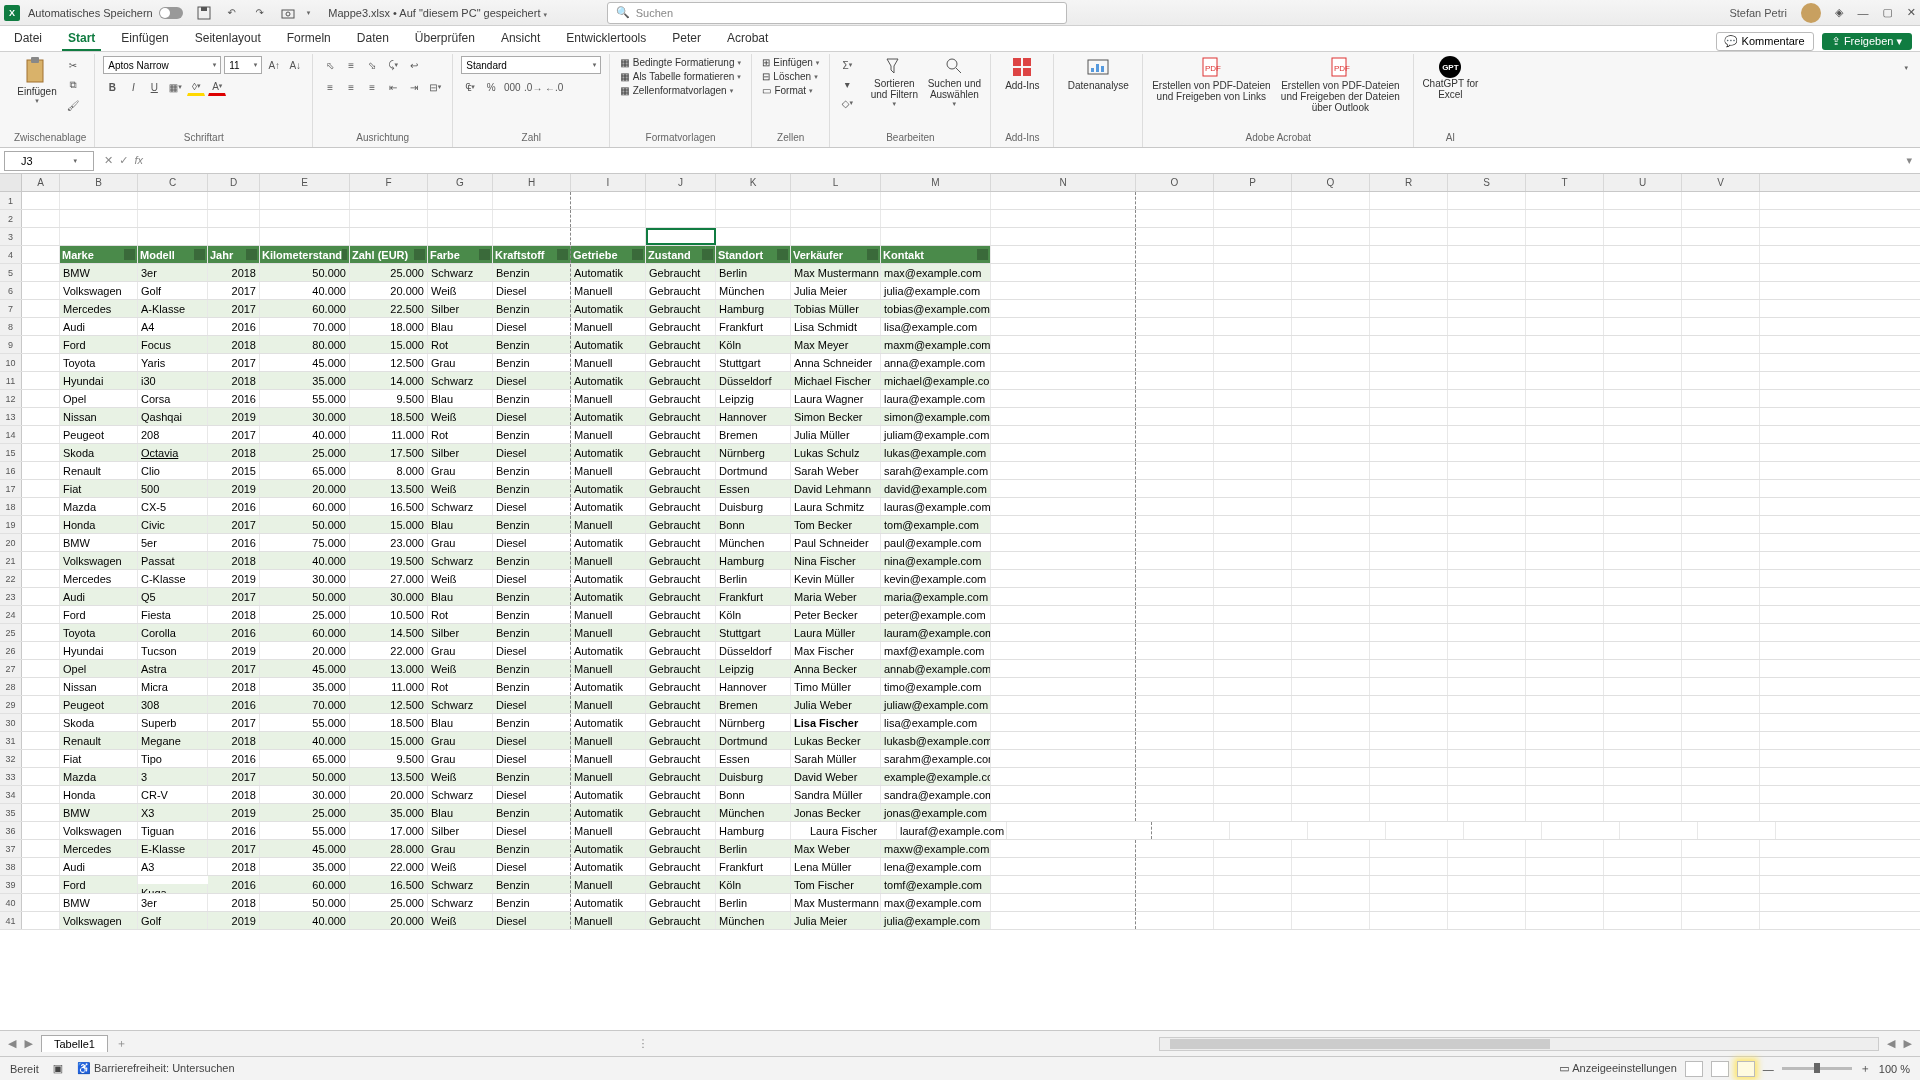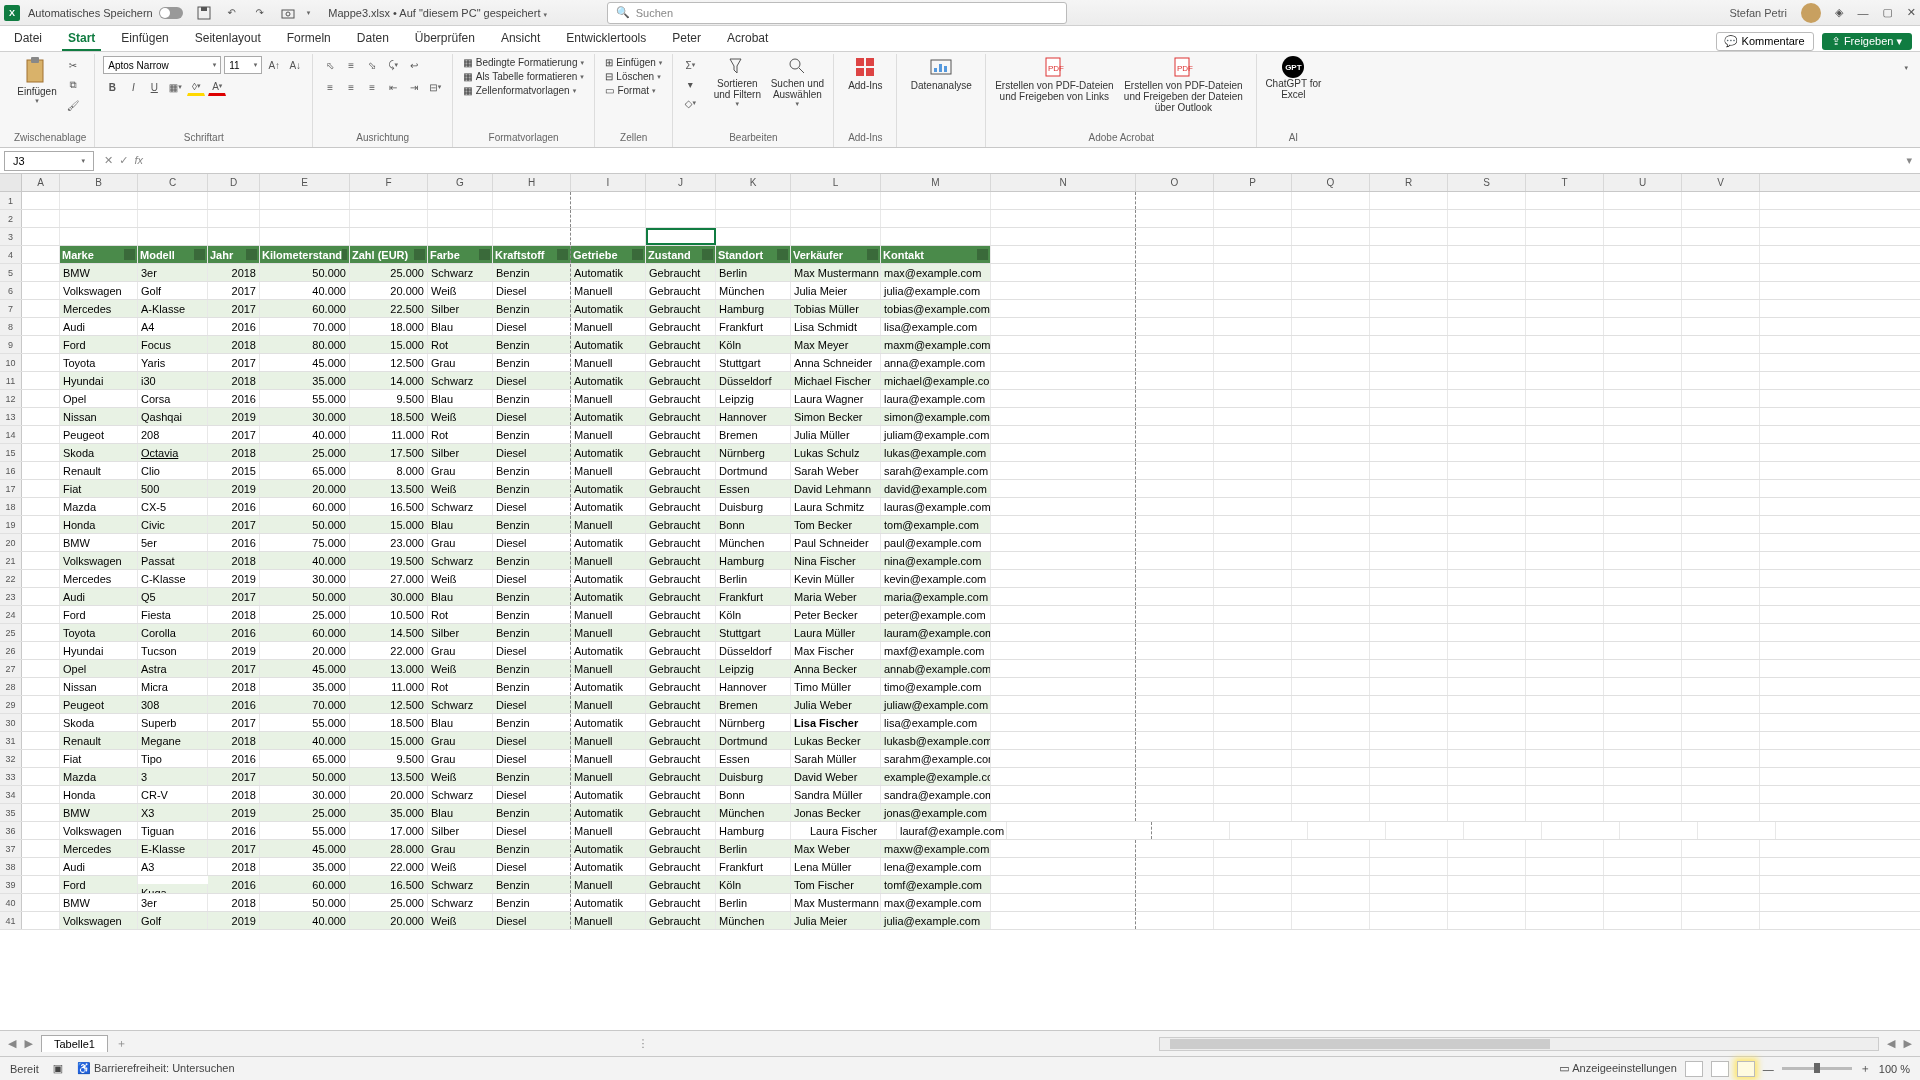--- a/index.html
+++ b/index.html
@@ -35,21 +35,21 @@
 .smallbtn { display:flex; align-items:center; font-size:10px; color:#333; padding:1px 2px; cursor:pointer; gap:3px; }
 .col { display:flex; flex-direction:column; gap:2px; }
 .row { display:flex; gap:3px; align-items:center; }
 .dd { font-size:7px; color:#666; }
 .fontbox { border:1px solid #aaa; background:#fff; height:18px; font-size:10px; padding:0 4px; display:flex; align-items:center; justify-content:space-between; }
 .numfmt { border:1px solid #aaa; background:#fff; height:18px; width:140px; font-size:10px; padding:0 4px; display:flex; align-items:center; justify-content:space-between; }
 .mini { width:18px; height:18px; border:1px solid transparent; display:flex; align-items:center; justify-content:center; color:#555; font-size:10px; cursor:pointer; }
 
 
 .fbar { height:26px; border-bottom:1px solid #c8c8c8; display:flex; align-items:center; background:#fff; }
-.namebox { width:90px; height:20px; border:1px solid #aaa; margin:0 4px; font-size:11px; padding:0 8px; display:flex; align-items:center; justify-content:space-between; }
+.namebox { width:90px; height:20px; border:1px solid #aaa; margin:0 4px; font-size:11px; padding:0 16px; display:flex; align-items:center; justify-content:space-between; }
 .fbar-icons { display:flex; gap:6px; margin:0 6px; color:#888; }
 .fx { font-style:italic; }
 .formula-input { flex:1; height:20px; border:none; padding:0 4px; }
 
 
 .grid-wrap { position:relative; height:calc(1080px - 26px - 26px - 96px - 26px - 26px - 24px); overflow:hidden; }
 .colheads { display:flex; height:18px; background:#f0f0f0; border-bottom:1px solid #c8c8c8; position:sticky; top:0; }
 .selall { width:22px; border-right:1px solid #c8c8c8; background:#e8e8e8; }
 .ch { border-right:1px solid #d8d8d8; text-align:center; font-size:10px; color:#555; line-height:18px; }
 .rows { overflow:hidden; }
@@ -209,20 +209,36 @@
         <span class="mini">≡</span>
         <span class="mini">≡</span>
         <span class="mini">⇤</span>
         <span class="mini">⇥</span>
         <span class="mini">⊟<span class="dd">▾</span></span>
       </div>
     </div>
     <div class="group-label">Ausrichtung</div>
   </div>
 
+  <div class="group">
+    <div class="group-content col" style="gap:4px">
+      <div class="numfmt">
+          <span>Standard</span>
+          <span class="dd">▾</span>
+        </div>
+      <div class="row">
+        <span class="mini">₠<span class="dd">▾</span></span>
+        <span class="mini">%</span>
+        <span class="mini">000</span>
+        <span class="mini">.0→</span>
+        <span class="mini">←.0</span>
+      </div>
+    </div>
+    <div class="group-label">Zahl</div>
+  </div>
 
   <div class="group">
     <div class="group-content col" style="gap:1px">
       <div class="smallbtn">▦ <span>Bedingte Formatierung</span> <span class="dd">▾</span></div>
       <div class="smallbtn">▦ <span>Als Tabelle formatieren</span> <span class="dd">▾</span></div>
       <div class="smallbtn">▦ <span>Zellenformatvorlagen</span> <span class="dd">▾</span></div>
     </div>
     <div class="group-label">Formatvorlagen</div>
   </div>
 

